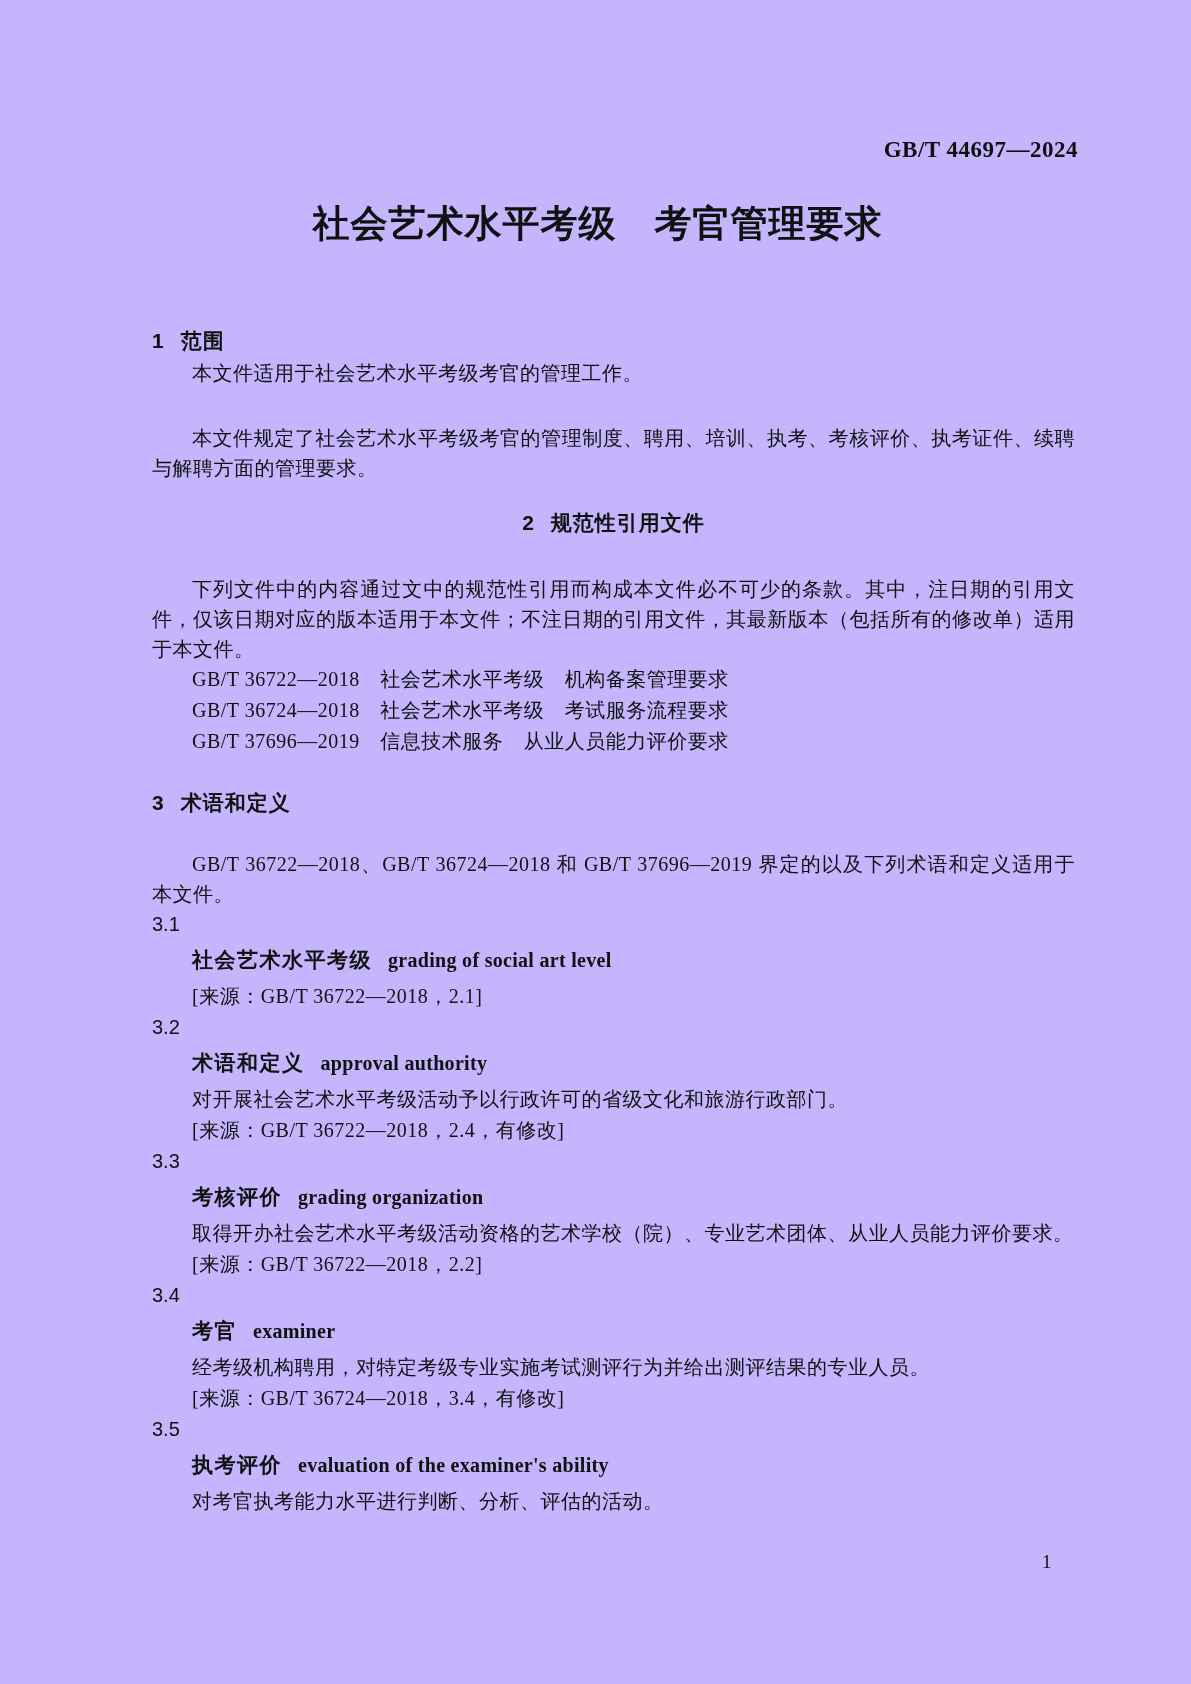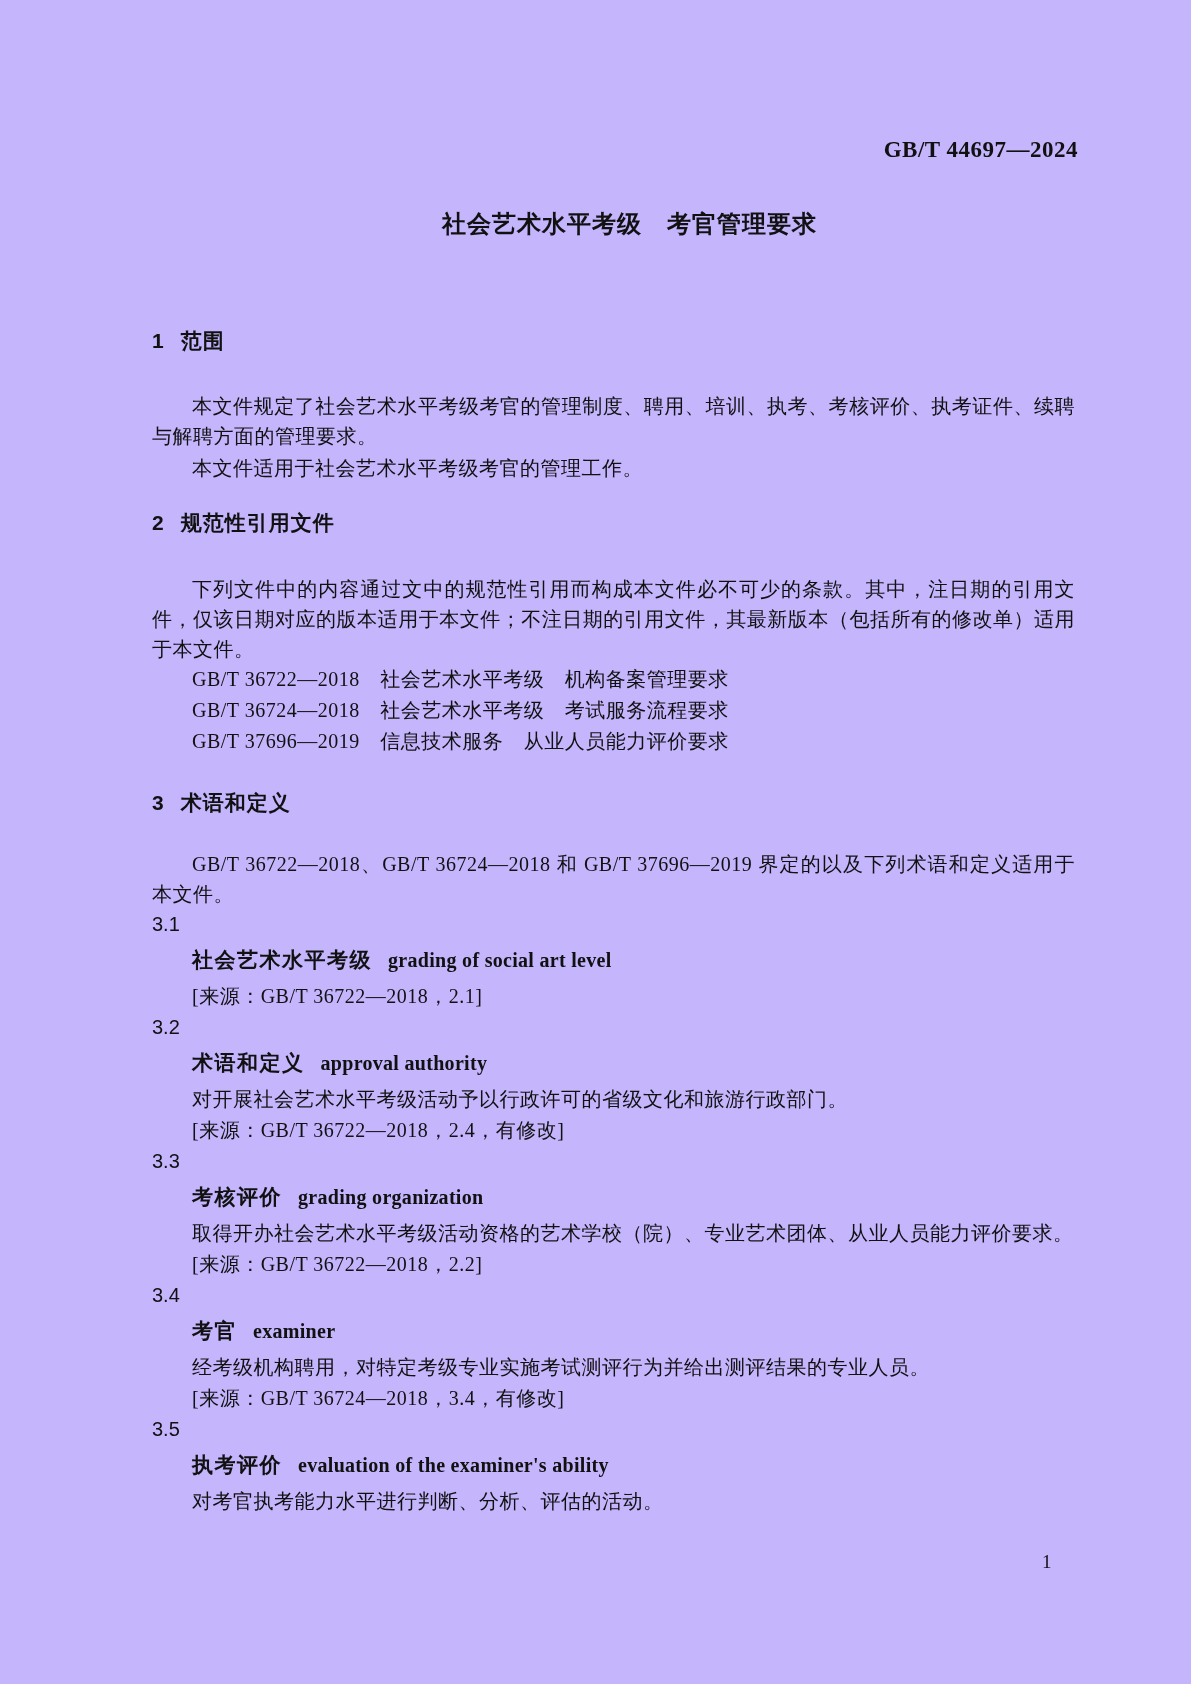--- a/index.html
+++ b/index.html
@@ -18,26 +18,26 @@
     right: 113px;
     font-family: "Liberation Serif", serif;
     font-weight: bold;
     font-size: 23px;
     letter-spacing: 0.5px;
     white-space: nowrap;
   }
   .doc-title {
     position: absolute;
     top: 206px;
-    left: 168px;
+    left: 136px;
     width: 923px;
     text-align: center;
     font-family: "Liberation Sans", sans-serif;
     font-weight: bold;
-    font-size: 24px;
+    font-size: 37px;
     line-height: 36px;
     letter-spacing: 1px;
     white-space: nowrap;
   }
   .content {
     position: absolute;
     top: 326px;
     left: 152px;
     width: 923px;
     font-family: "Liberation Serif", serif;
@@ -47,21 +47,21 @@
   }
   .sec-heading {
     font-family: "Liberation Sans", sans-serif;
     font-weight: bold;
     font-size: 21px;
     line-height: 30px;
     letter-spacing: 1px;
   }
   .sec-num { display: inline-block; margin-right: 17px; letter-spacing: 0; }
   .h-1 { margin: 0; }
-  .h-2 { margin-top: 25px; }
+  .h-2 { margin-top: 25px; text-align: center; }
   .h-3 { margin-top: 31px; }
   .para { margin: 0; text-align: justify; text-indent: 40px; }
   .p-1 { margin-top: 35px; }
   .p-2 { margin-top: 2px; }
   .p-3 { margin-top: 36px; }
   .p-4 { margin-top: 31px; }
   .ref { padding-left: 40px; line-height: 31px; white-space: nowrap; }
   .clause-num {
     font-family: "Liberation Sans", sans-serif;
     font-size: 20px;
@@ -100,22 +100,22 @@
 
   <div class="doc-code">GB/T 44697—2024</div>
 
   <div class="doc-title">社会艺术水平考级　考官管理要求</div>
 
   <div class="content">
 
     <div class="sec-heading h-1">
       <span class="sec-num">1</span><span>范围</span>
     </div>
+    <p class="para p-2">本文件适用于社会艺术水平考级考官的管理工作。</p>
     <p class="para p-1">本文件规定了社会艺术水平考级考官的管理制度、聘用、培训、执考、考核评价、执考证件、续聘与解聘方面的管理要求。</p>
-    <p class="para p-2">本文件适用于社会艺术水平考级考官的管理工作。</p>
 
     <div class="sec-heading h-2">
       <span class="sec-num">2</span><span>规范性引用文件</span>
     </div>
     <p class="para p-3">下列文件中的内容通过文中的规范性引用而构成本文件必不可少的条款。其中，注日期的引用文件，仅该日期对应的版本适用于本文件；不注日期的引用文件，其最新版本（包括所有的修改单）适用于本文件。</p>
     <div class="ref">GB/T 36722—2018　社会艺术水平考级　机构备案管理要求</div>
     <div class="ref">GB/T 36724—2018　社会艺术水平考级　考试服务流程要求</div>
     <div class="ref">GB/T 37696—2019　信息技术服务　从业人员能力评价要求</div>
 
     <div class="sec-heading h-3">

